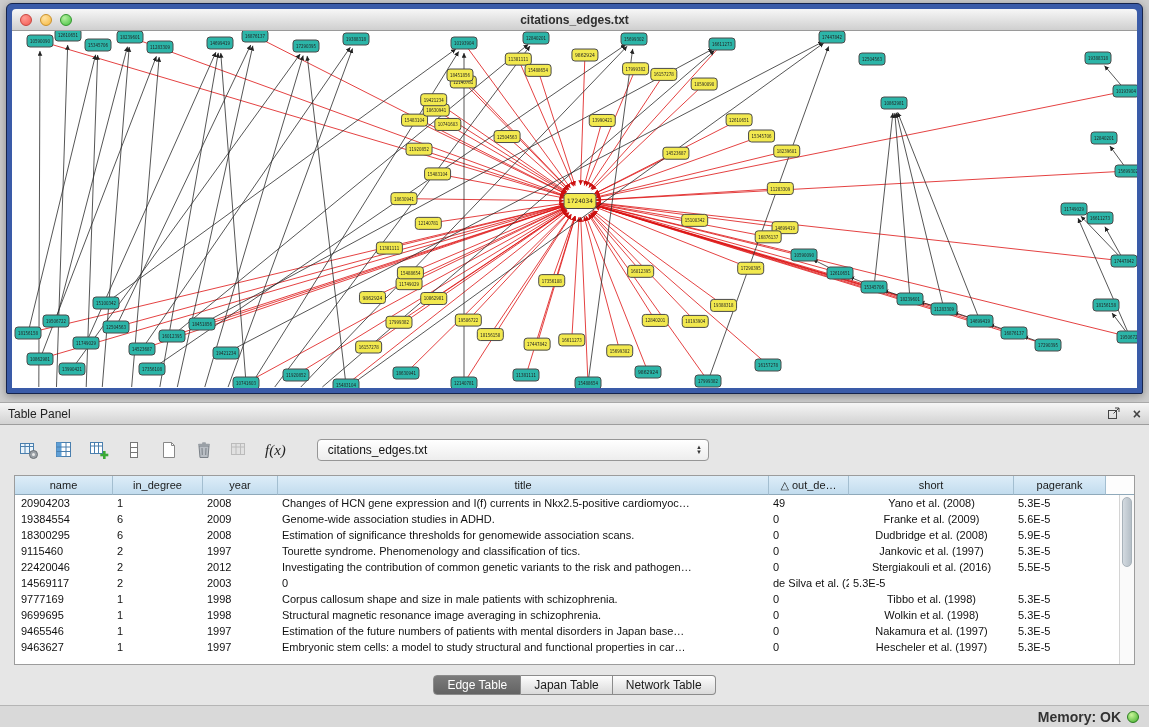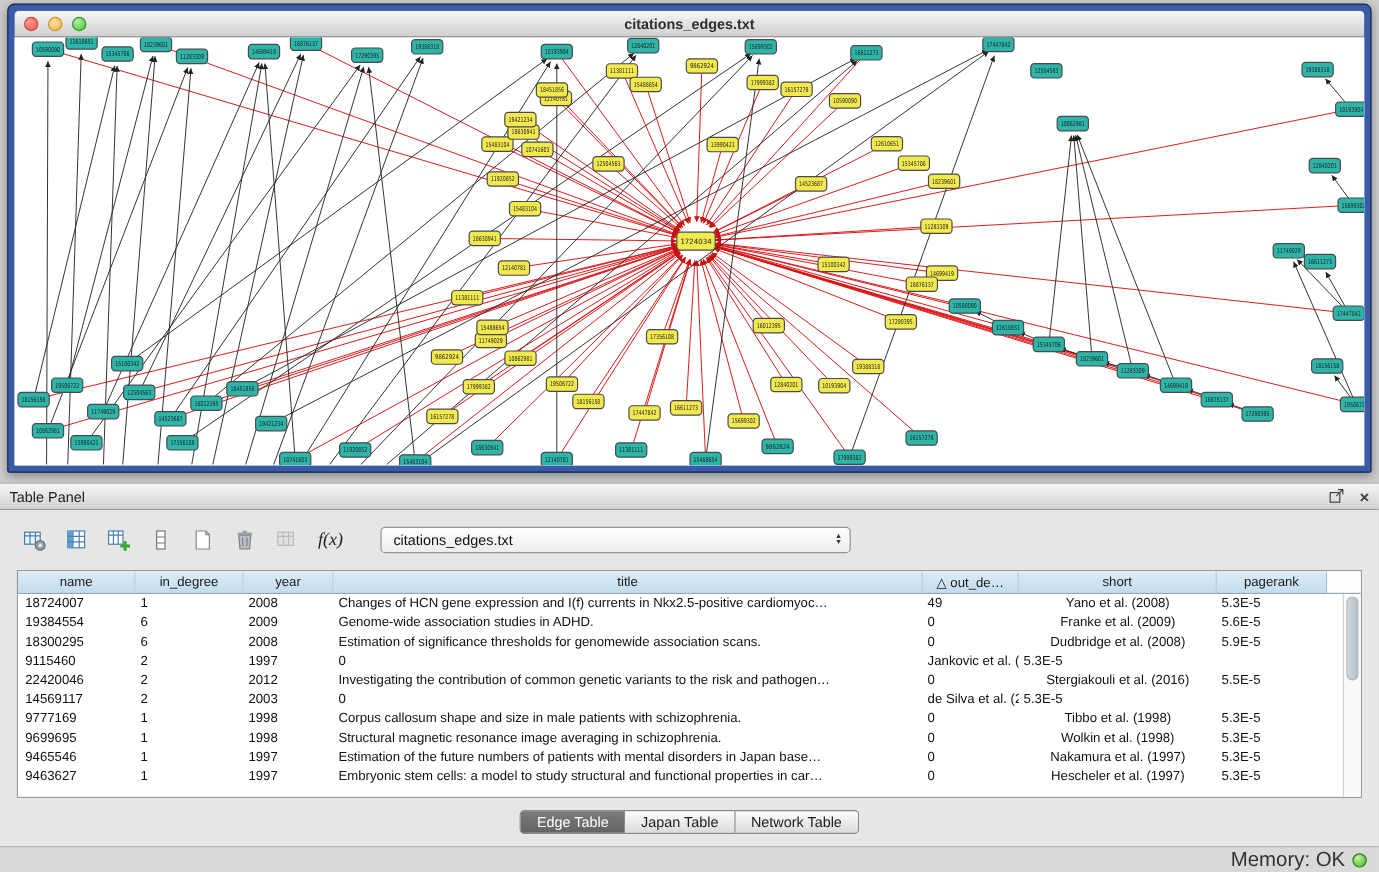--- a/index.html
+++ b/index.html
@@ -62,21 +62,21 @@
     border:1px solid #8b8b8b; border-left:none;
     background:linear-gradient(#fdfdfd,#dadada); }
   .tab:first-child { border-left:1px solid #8b8b8b; border-radius:4px 0 0 4px; }
   .tab:last-child  { border-radius:0 4px 4px 0; }
   .tab.active { background:linear-gradient(#7b7b7b,#636363); color:#fff; }
 
   
   .statusbar { position:absolute; left:0; bottom:0; width:1149px; height:22px;
     background:#d9d9d9; border-top:1px solid #b5b5b5;
     display:flex; align-items:center; justify-content:flex-end; gap:6px; padding-right:10px; }
-  .mem-label { font-size:17px; color:#333; }
+  .mem-label { font-size:14px; color:#333;font-weight:bold; }
   .mem-dot { width:12px; height:12px; border-radius:50%;
     background:radial-gradient(circle at 35% 30%, #c9f59a, #3fae2a); border:1px solid #2a7d1e; }
 </style>
 </head>
 <body>
 
 <div class="network-window">
   <div class="titlebar">
     <div class="lights">
       <span class="light red"></span>
@@ -715,21 +715,21 @@
           <div class="th">in_degree</div>
           <div class="th">year</div>
           <div class="th">title</div>
           <div class="th">△ out_de…</div>
           <div class="th">short</div>
           <div class="th">pagerank</div>
           <div class="th filler"></div>
         </div>
       <div class="tbody" id="tbody">
           <div class="tr">
-            <div class="td c0">18724007</div>
+            <div class="td c0">20904203</div>
             <div class="td c1">1</div>
             <div class="td c2">2008</div>
             <div class="td c3">Changes of HCN gene expression and I(f) currents in Nkx2.5-positive cardiomyoc…</div>
             <div class="td c4">49</div>
             <div class="td c5">Yano et al. (2008)</div>
             <div class="td c6">5.3E-5</div>
             <div class="td filler"></div>
           </div>
           <div class="tr">
             <div class="td c0">19384554</div>
@@ -748,20 +748,21 @@
             <div class="td c3">Estimation of significance thresholds for genomewide association scans.</div>
             <div class="td c4">0</div>
             <div class="td c5">Dudbridge et al. (2008)</div>
             <div class="td c6">5.9E-5</div>
             <div class="td filler"></div>
           </div>
           <div class="tr">
             <div class="td c0">9115460</div>
             <div class="td c1">2</div>
             <div class="td c2">1997</div>
+            <div class="td c3">Tourette syndrome. Phenomenology and classification of tics.</div>
             <div class="td c4">0</div>
             <div class="td c5">Jankovic et al. (1997)</div>
             <div class="td c6">5.3E-5</div>
             <div class="td filler"></div>
           </div>
           <div class="tr">
             <div class="td c0">22420046</div>
             <div class="td c1">2</div>
             <div class="td c2">2012</div>
             <div class="td c3">Investigating the contribution of common genetic variants to the risk and pathogen…</div>

